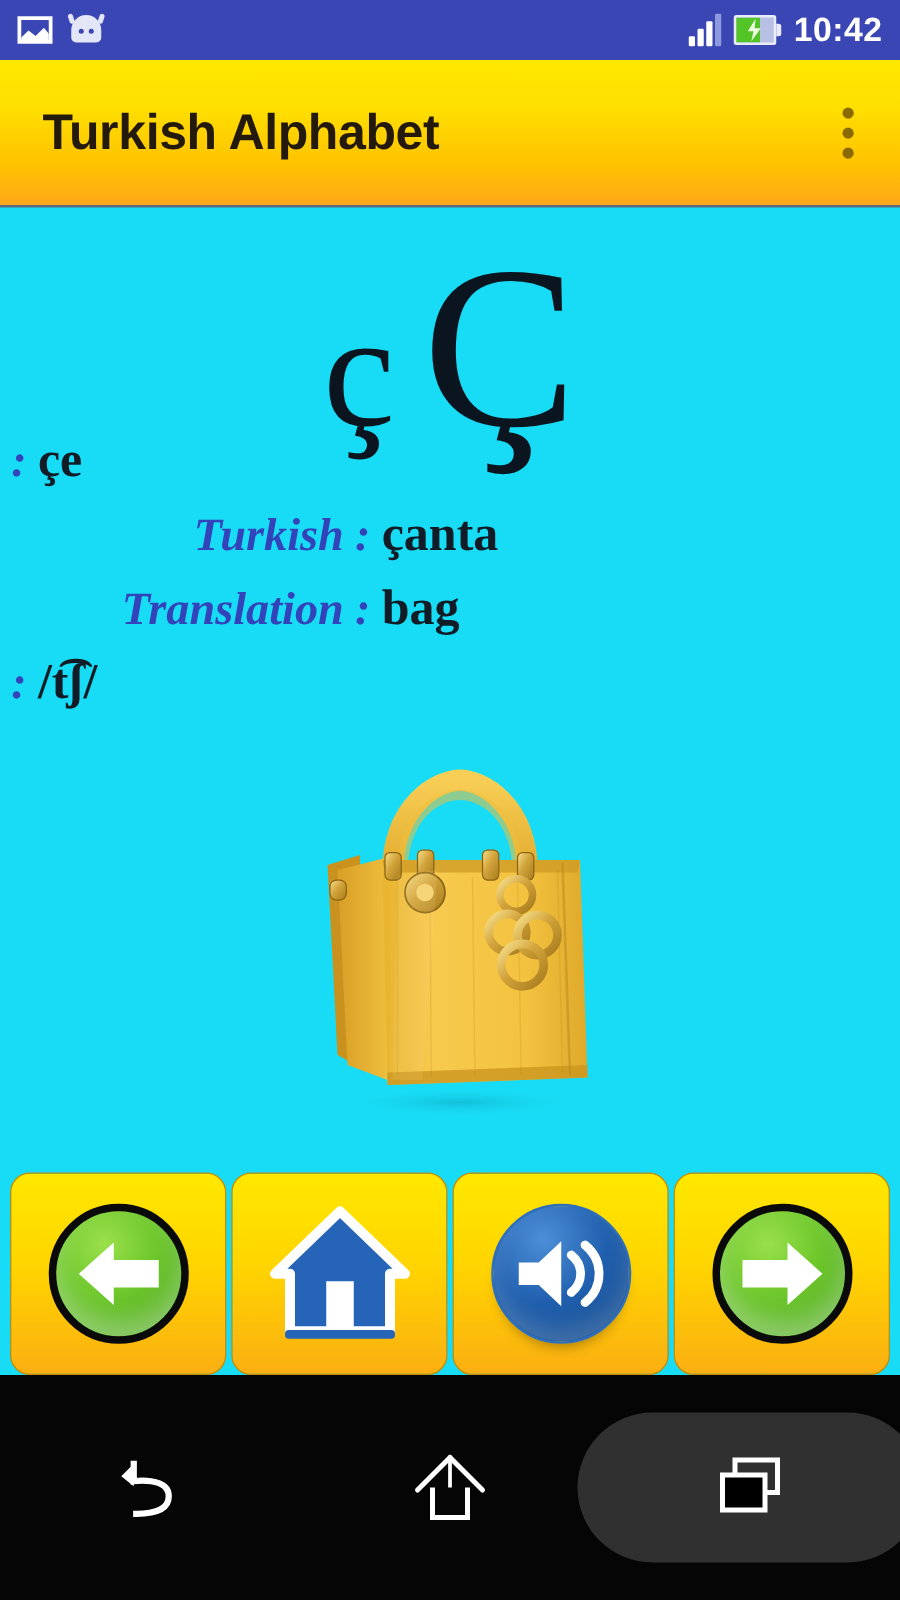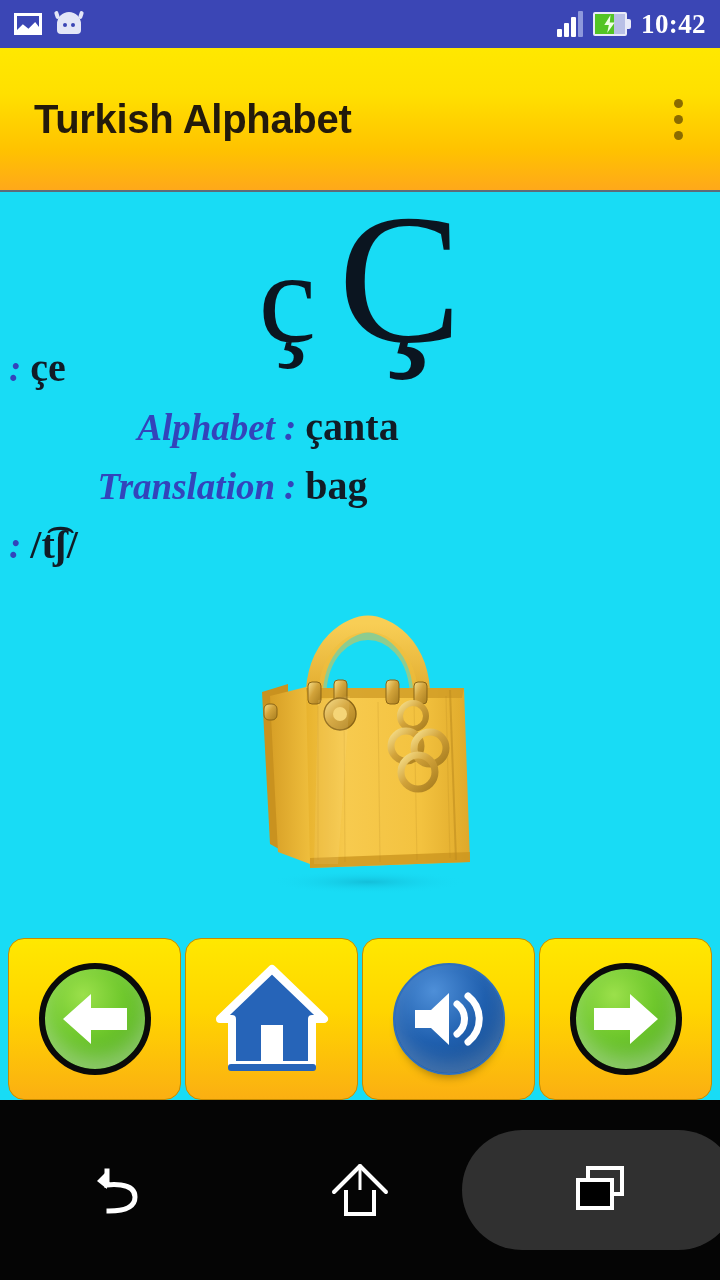--- a/index.html
+++ b/index.html
@@ -11,21 +11,21 @@
   
   #status-bar {
     position:absolute; left:0; top:0; width:720px; height:48px;
     background:#3B46B5;
     display:flex; align-items:center; padding:0 14px;
   }
   .sb-left { display:flex; align-items:center; gap:14px; }
   .sb-right { margin-left:auto; display:flex; align-items:center; gap:10px; }
   .sb-clock {
     color:#ffffff; font-size:27px; font-weight:bold; letter-spacing:0.4px;
-    font-family:Liberation Serif, serif; line-height:1;
+    font-family:Liberation Sans, sans-serif; line-height:1;
   }
   .ico-photo { width:28px; height:22px; border:3px solid #fff; position:relative; overflow:hidden; }
   .ico-photo::after{
     content:""; position:absolute; left:-2px; bottom:0; width:28px; height:11px;
     background:#fff;
     clip-path: polygon(0% 100%, 28% 30%, 48% 70%, 72% 10%, 100% 100%);
   }
   .ico-android { width:26px; height:24px; position:relative; }
   .ico-android::before{
     content:""; position:absolute; left:1px; top:0; width:24px; height:22px;
@@ -53,21 +53,21 @@
   .ico-battery .fill { position:absolute; left:0; top:0; bottom:0; width:62%; background:#53C425; }
   .ico-battery .cap { position:absolute; right:0; top:7px; width:4px; height:10px; background:#E9EBF8; border-radius:0 2px 2px 0; }
   .ico-battery .bolt {
     position:absolute; left:10px; top:3px; width:13px; height:18px; background:#EFFFE4;
     clip-path:polygon(58% 0%, 10% 55%, 45% 55%, 32% 100%, 90% 42%, 52% 42%);
     z-index:2;
   }
 
   
   #title-bar {
-    position:absolute; left:0; top:48px; width:720px; height:144px;
+    position:absolute; left:0; top:48px; width:720px; height:118px;
     background:linear-gradient(180deg,#FFE800 0%, #FFE000 32%, #FFC200 72%, #FFA81A 100%);
     border-bottom:2px solid #5C6B7A;
     display:flex; align-items:center; padding:0 22px 0 34px;gap:36px;
   }
   #app-title {
     font-size:40px; font-weight:bold; color:#231A0B;
     font-family:"Liberation Sans", sans-serif; letter-spacing:-0.3px;
   }
   #overflow-menu { margin-left:auto; width:40px; height:60px;
     display:flex; flex-direction:column; align-items:center; justify-content:center; gap:7px; cursor:pointer;}
@@ -183,21 +183,21 @@
   <div id="letters">
     <span class="lower">ç</span><span class="upper">Ç</span>
   </div>
 
   <div id="info">
     <div class="info-row">
       <span class="info-colon">:</span>
       <span class="info-value">çe</span>
     </div>
     <div class="info-row">
-      <span class="info-label">Alphabet</span>
+      <span class="info-label">Turkish</span>
       <span class="info-colon">:</span>
       <span class="info-value">çanta</span>
     </div>
     <div class="info-row">
       <span class="info-label">Translation</span>
       <span class="info-colon">:</span>
       <span class="info-value">bag</span>
     </div>
     <div class="info-row">
       <span class="info-colon">:</span>

